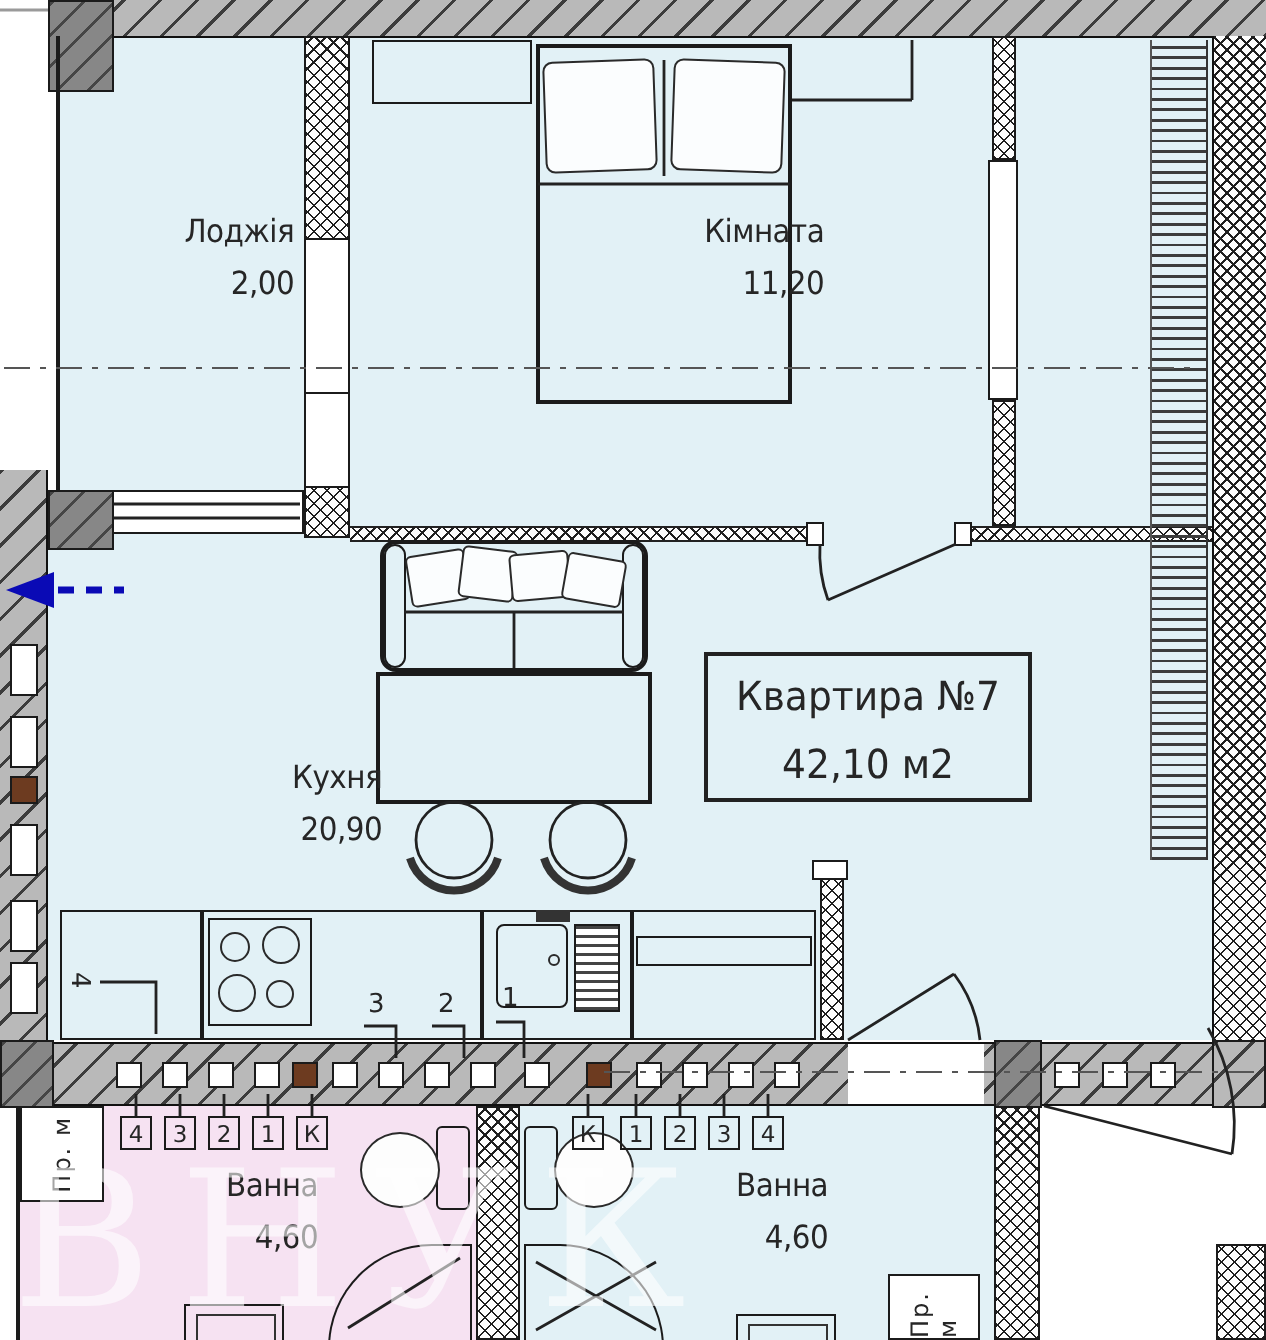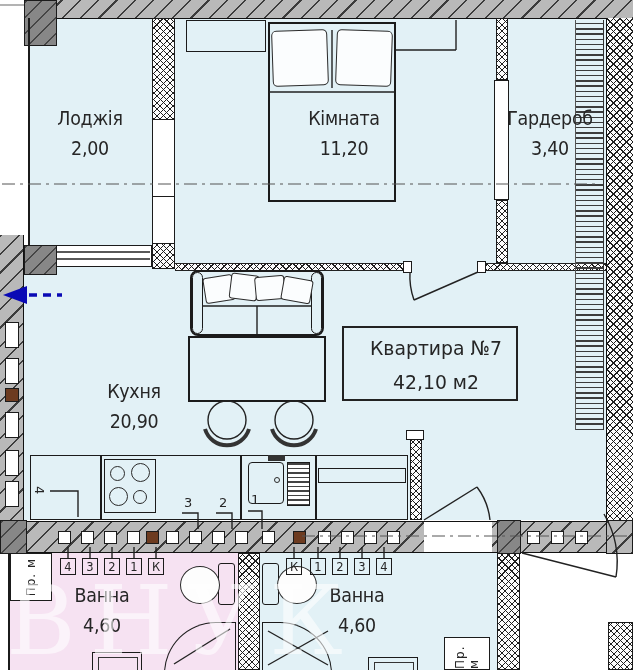--- a/index.html
+++ b/index.html
@@ -18,21 +18,21 @@
   .conc{background-color:#878787;
     background-image:repeating-linear-gradient(135deg, rgba(15,15,15,.55) 0 1.5px, transparent 1.5px 11px);}
   .rail{background-image:repeating-linear-gradient(0deg,#3c3c3c 0 1.4px, transparent 1.4px 5.2px);
         border-left:1px solid #555;border-right:1px solid #333;}
   
   .b{border:1.5px solid #1b1b1b;box-sizing:border-box;}
   .b2{border:2px solid #1b1b1b;box-sizing:border-box;}
   .vl{background:#1b1b1b;width:1.5px;}
   .white{background:#fff;}
   
-  .lbl{text-align:center;font-size:19px;line-height:1.6;letter-spacing:-0.3px;}
+  .lbl{text-align:right;font-size:16px;line-height:1.6;letter-spacing:-0.3px;}
   .lbl>div{transform:scaleX(.92);}
   .tag{border:1.5px solid #1b1b1b;font-size:11.5px;display:flex;align-items:center;
        justify-content:center;box-sizing:border-box;background:transparent;}
   .rot{writing-mode:vertical-rl;transform:rotate(180deg);font-size:12px;letter-spacing:1px;}
   .pill{background:#fbfdfe;border:1.5px solid #2a2a2a;border-radius:5px;box-sizing:border-box;}
   .circle{border:1.5px solid #2a2a2a;border-radius:50%;box-sizing:border-box;}
   .apt{border:2px solid #222;text-align:center;font-size:20px;line-height:1.7;}
   .apt>div{transform:scaleX(.94);}
   .wm{font-family:"DejaVu Serif",serif;font-size:95px;letter-spacing:14px;
       color:rgba(255,255,255,.58);white-space:nowrap;}
@@ -156,38 +156,34 @@
   <div class="abs" style="left:374px;top:662px;width:38px;height:10px;border:1px solid #333;"></div>
 
   <div class="abs lbl" style="left:28px;top:103px;width:124px;">
     <div>Лоджія</div>
     <div>2,00</div>
   </div>
   <div class="abs lbl" style="left:270px;top:103px;width:148px;">
     <div>Кімната</div>
     <div>11,20</div>
   </div>
-  <div class="abs lbl" style="left:494px;top:103px;width:112px;">
-    <div>Гардероб</div>
-    <div>3,40</div>
-  </div>
   <div class="abs lbl" style="left:72px;top:348px;width:124px;margin-top:28px;">
     <div>Кухня</div>
     <div>20,90</div>
   </div>
   <div class="abs lbl" style="left:40px;top:580px;width:124px;">
     <div>Ванна</div>
     <div>4,60</div>
   </div>
   <div class="abs lbl" style="left:295px;top:580px;width:124px;">
     <div>Ванна</div>
     <div>4,60</div>
   </div>
 
-  <div class="abs apt" style="left:342px;top:326px;width:160px;height:71px;padding-left:12px;">
+  <div class="abs apt" style="left:352px;top:326px;width:160px;height:71px;">
     <div style="margin-top:3px;">Квартира №7</div>
     <div>42,10 м2</div>
   </div>
 
   <div class="abs tag" style="left:60px;top:558px;width:16px;height:17px;">
       <span>4</span>
     </div>
   <div class="abs tag" style="left:82px;top:558px;width:16px;height:17px;">
       <span>3</span>
     </div>

